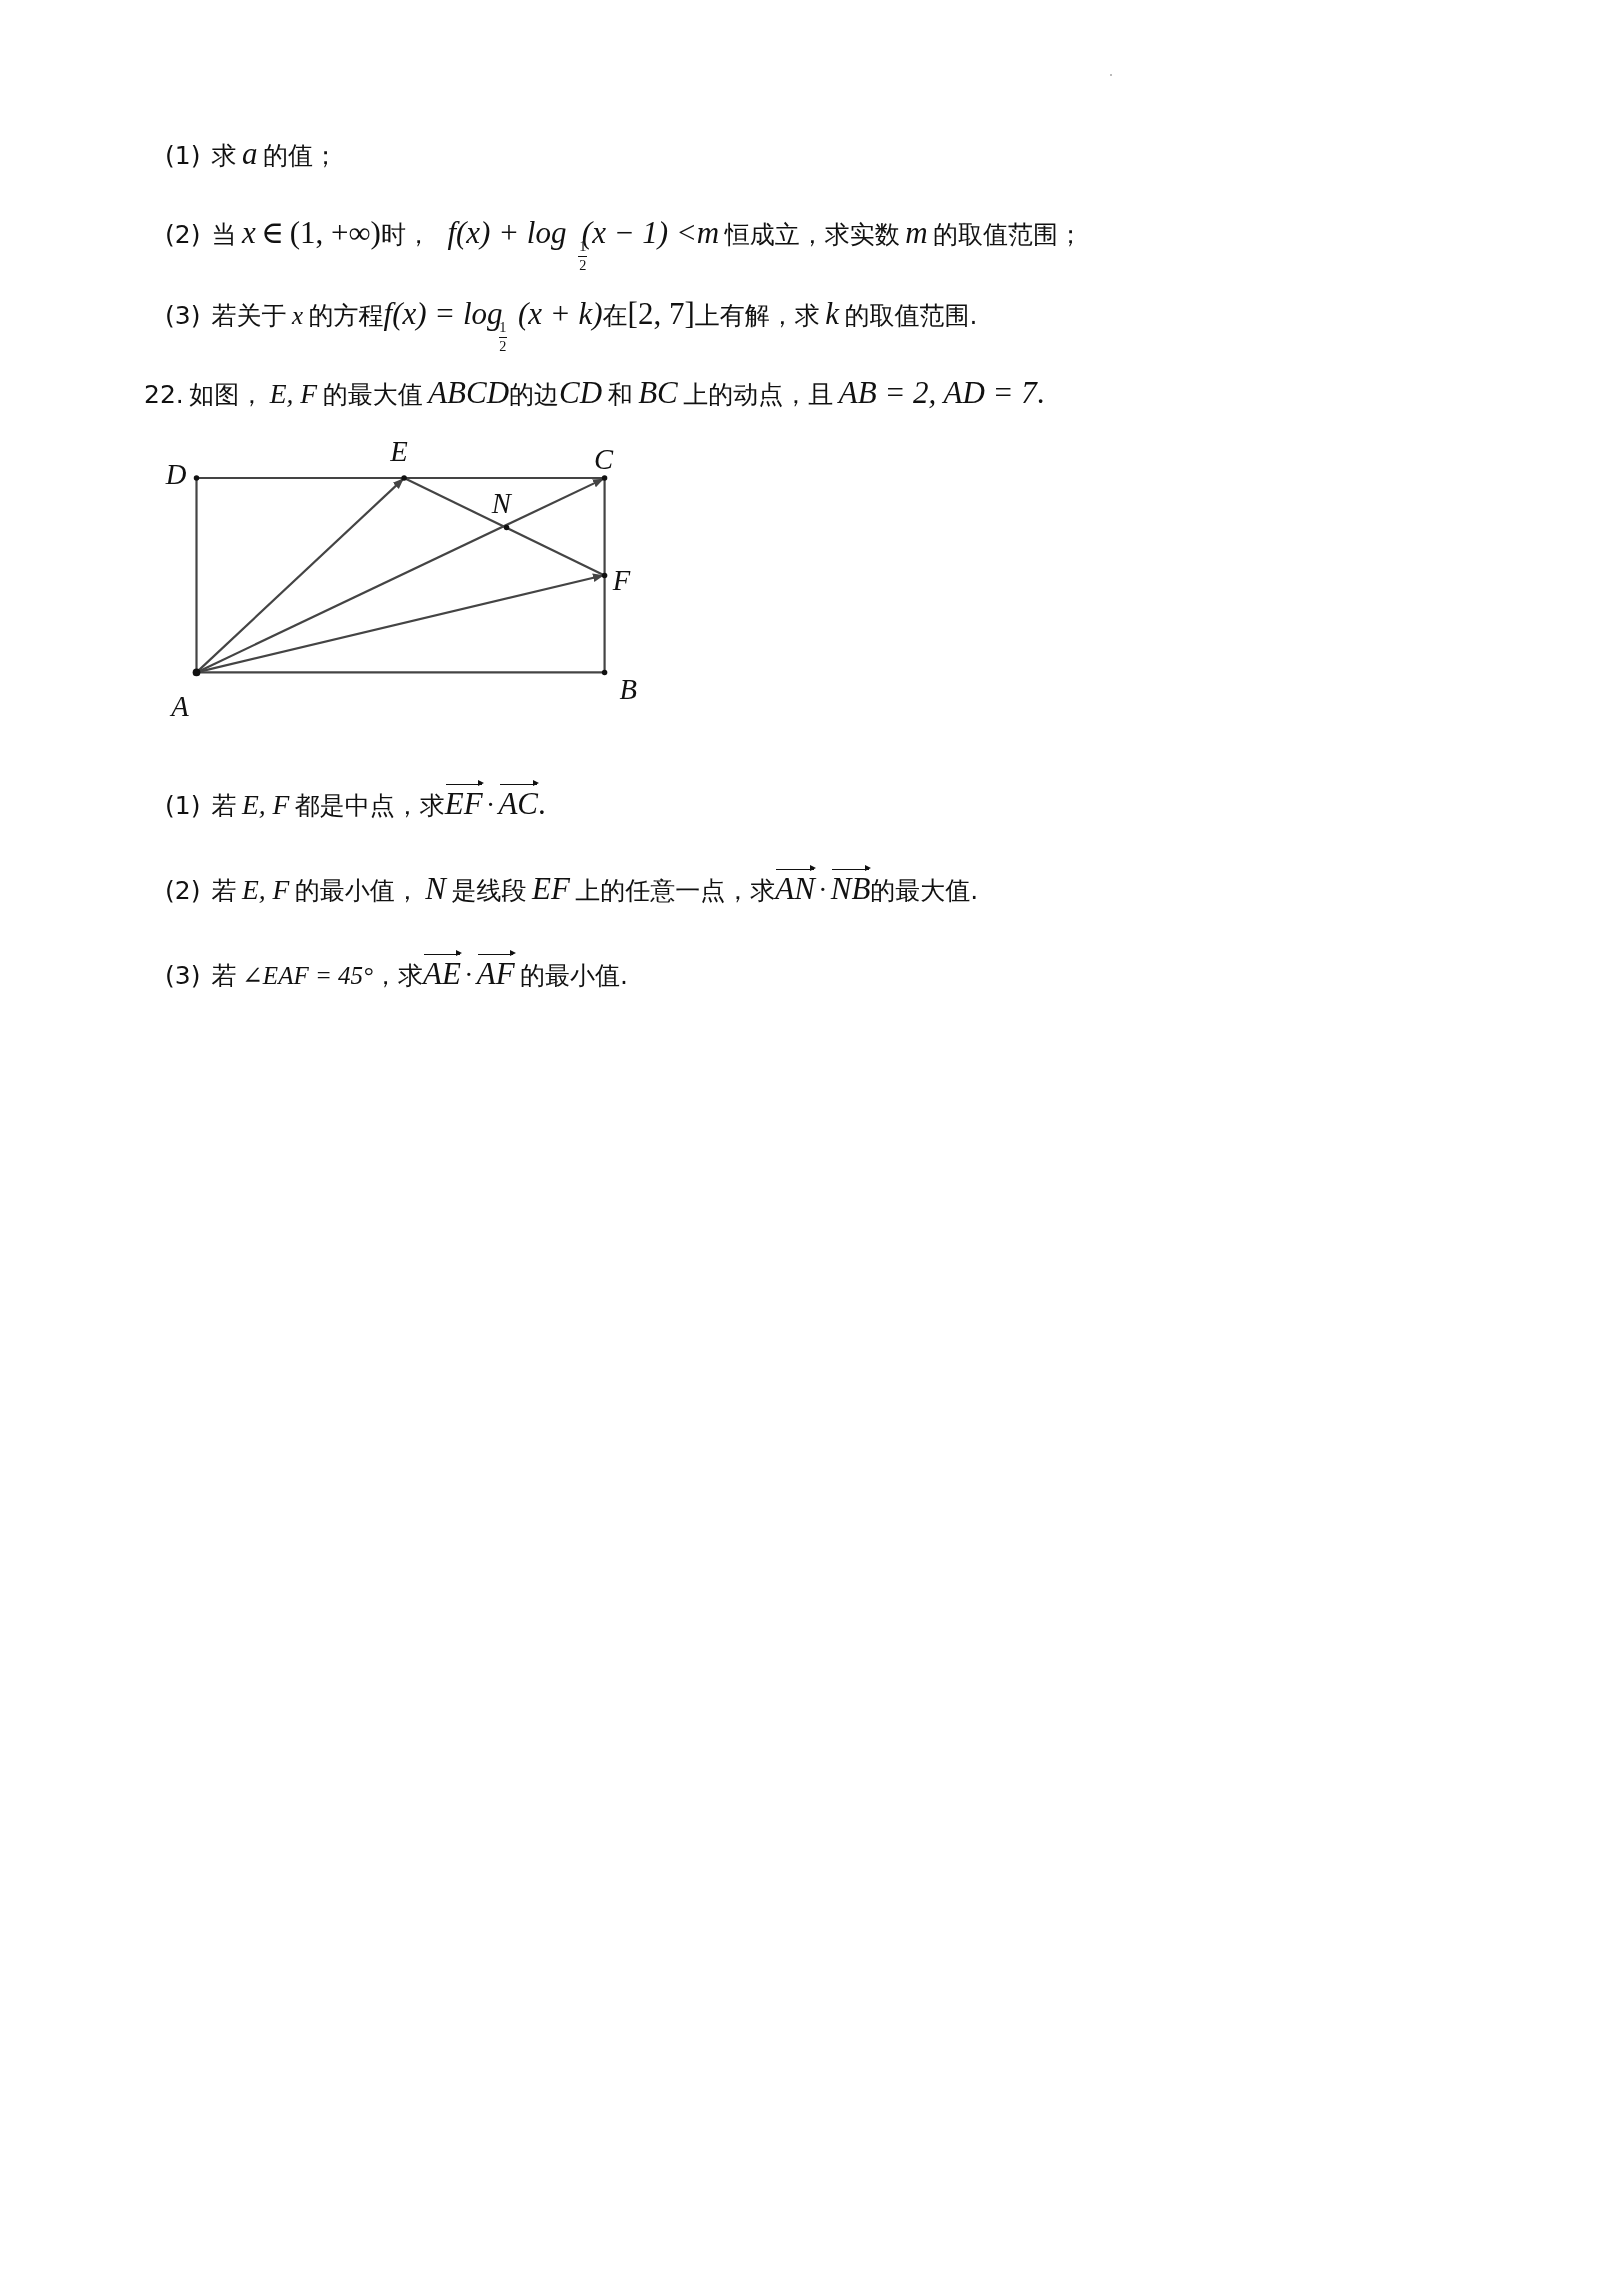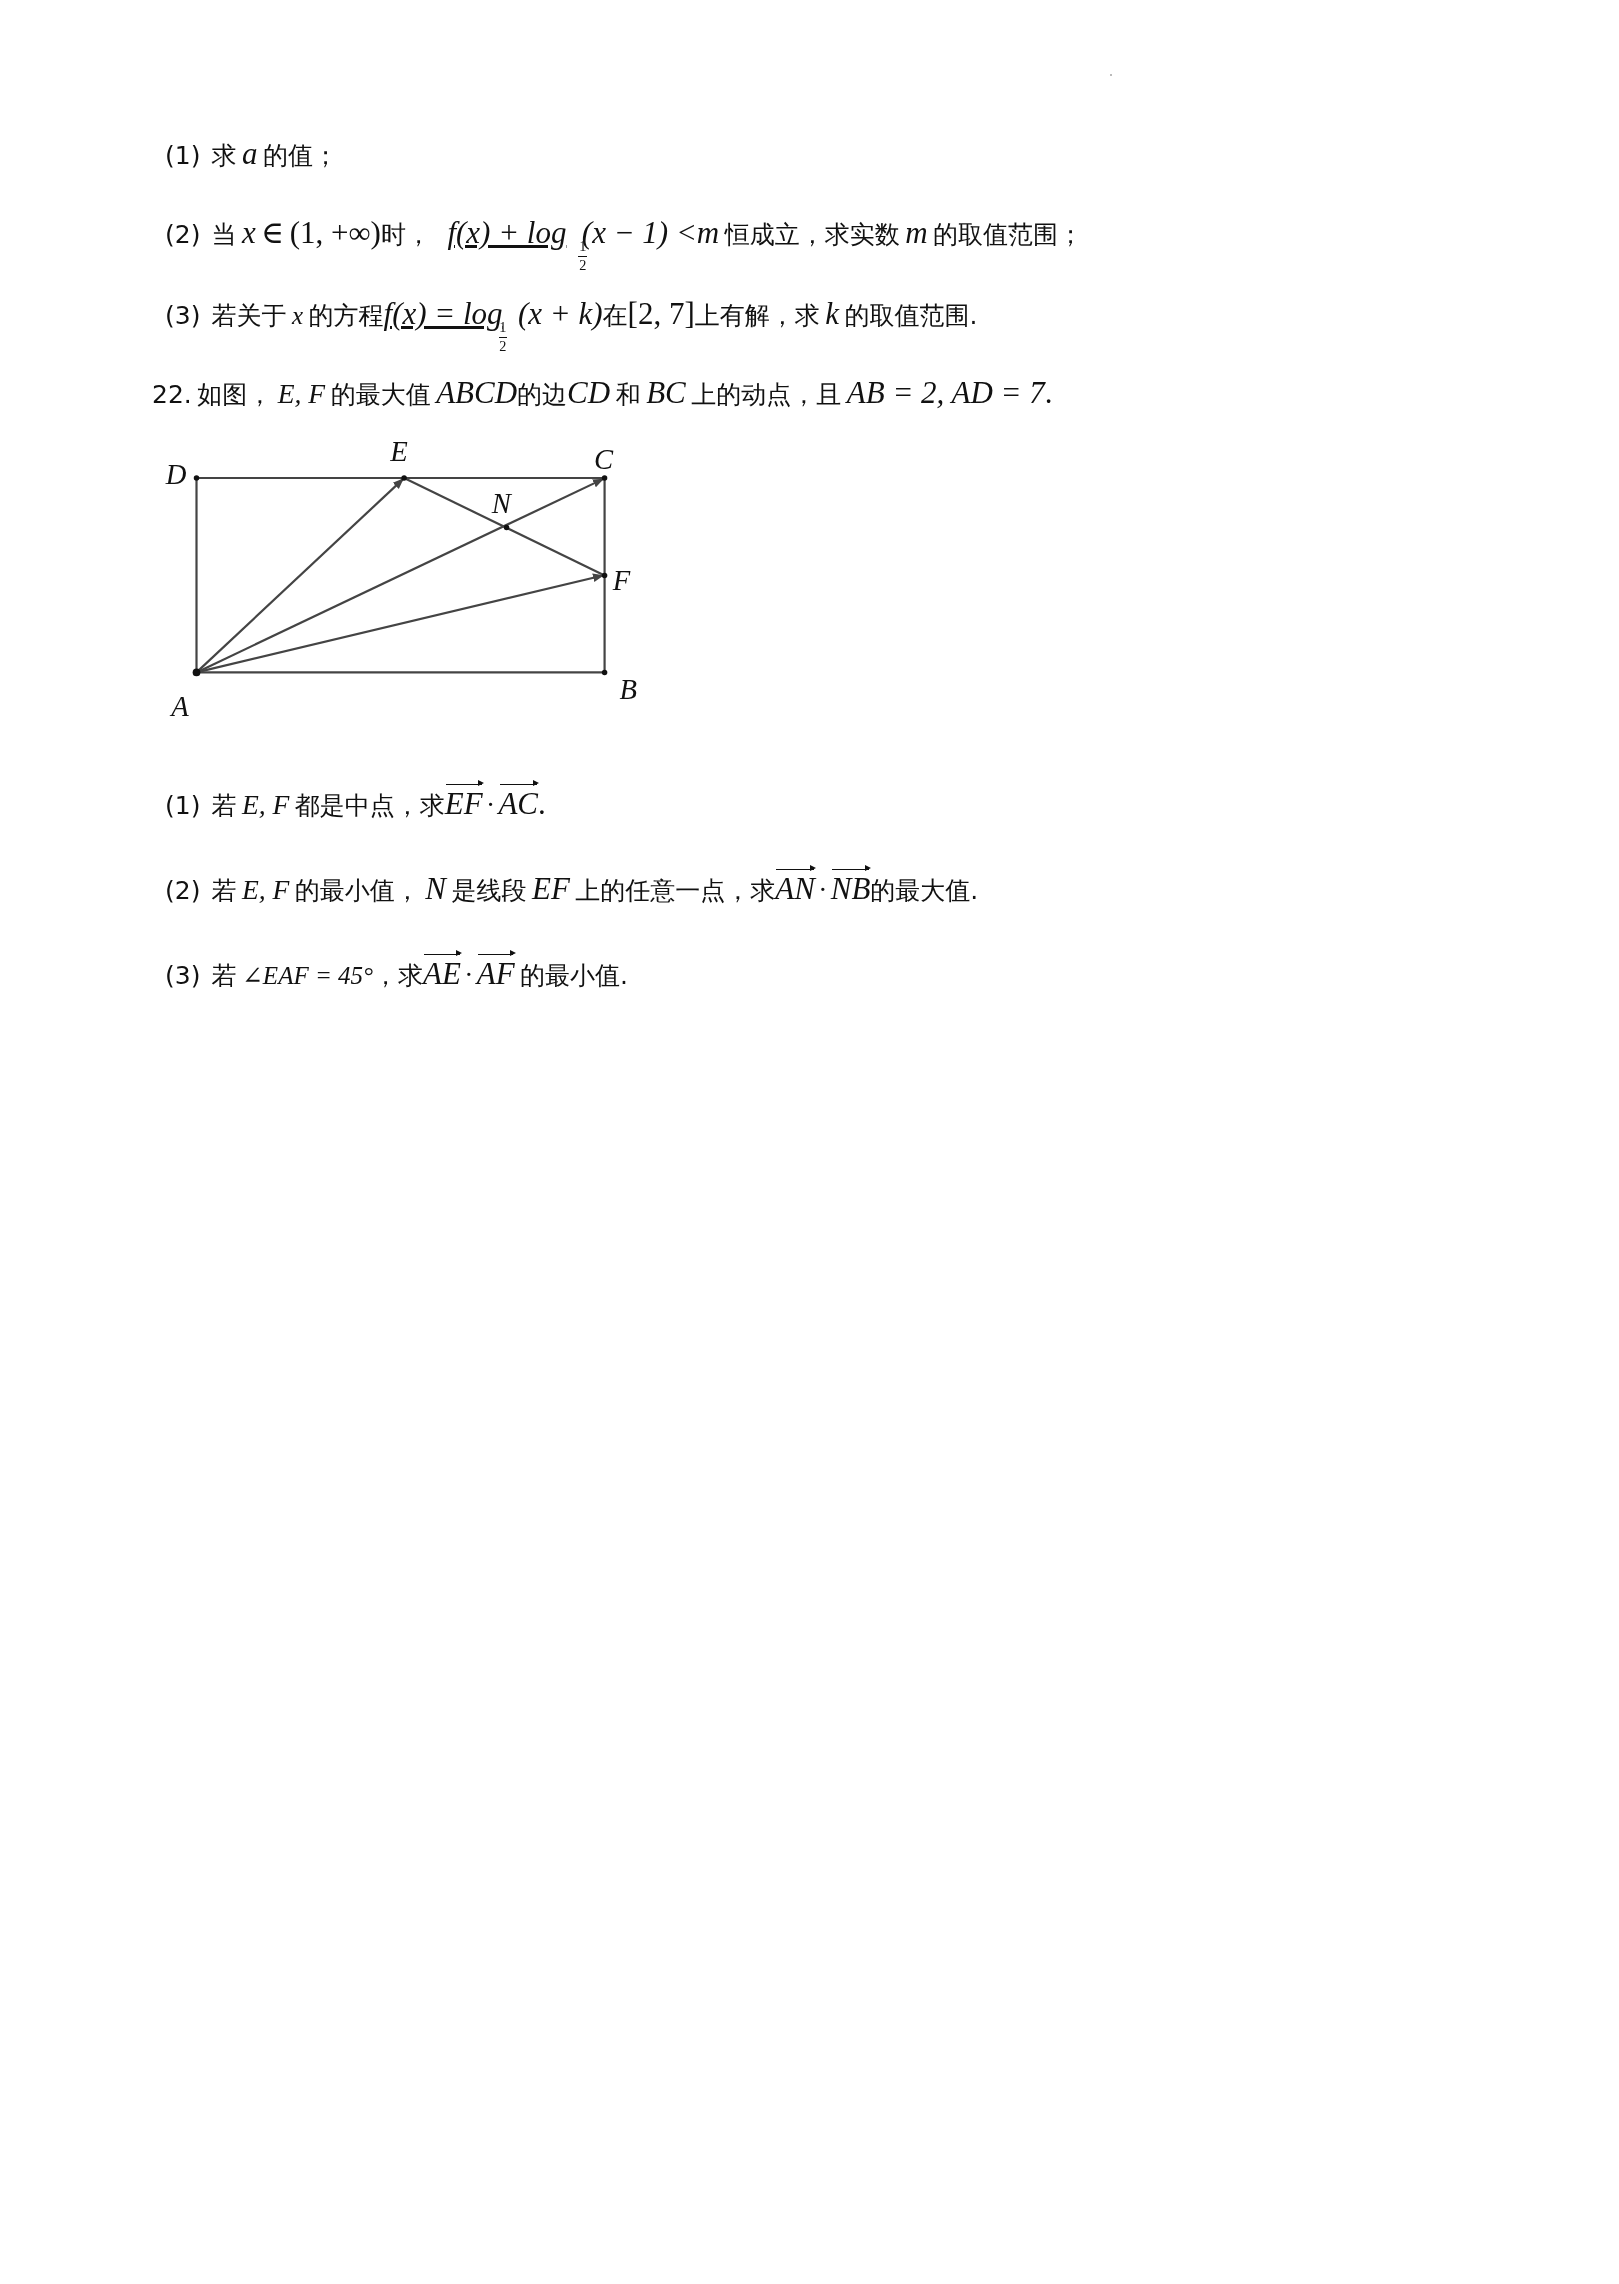--- a/index.html
+++ b/index.html
@@ -1,21 +1,21 @@
 <!DOCTYPE html>
 <html style="font-size:8.8px"><head>
 <meta charset="utf-8">
 <style>
   html, body { margin: 0; padding: 0; background: #ffffff; }
   body { width: 1620px; height: 2284px; position: relative; overflow: hidden; font-family: "DejaVu Sans", "Liberation Sans", sans-serif; color: #111; }
   .line { position: absolute; left: 0; white-space: nowrap; font-size: 25px; line-height: 33px; display: flex; align-items: baseline; }
   .m { font-family: "Liberation Serif", "DejaVu Serif", serif; font-style: italic; font-size: 31px; }
   .mn { font-family: "Liberation Serif", "DejaVu Serif", serif; font-size: 31px; }
   .sp { display: inline-block; width: 5.5px; }
-  .log { position: relative; display: inline-block; font-family: "Liberation Serif", "DejaVu Serif", serif; font-size: 31px; text-decoration: underline; }
+  .log { position: relative; display: inline-block; font-family: "Liberation Serif", "DejaVu Serif", serif; font-size: 31px; }
   .frac { position: absolute; left: 51px; top: 23px; display: flex; flex-direction: column; align-items: center; font-family: "Liberation Serif", serif; font-size: 14.3px; line-height: 15.4px; }
   .frac .bar { width: 8.8px; border-top: 1.1px solid #111; margin: 1.1px 0; }
   .logspace { display: inline-block; width: 15.4px; }
   .vec { position: relative; display: inline-block; font-family: "Liberation Serif", serif; font-style: italic; font-size: 31px; padding-top: 4.4px; }
   .vec::before { content: ""; position: absolute; left: 1.1px; right: 1.1px; top: 1.1px; border-top: 1.7px solid #111; }
   .vec::after { content: ""; position: absolute; right: -1.1px; top: -2.8px; border-left: 6.6px solid #111; border-top: 3.3px solid transparent; border-bottom: 3.3px solid transparent; }
   .dot { font-family: "Liberation Serif", serif; font-size: 27.5px; margin: 0 3.3px; }
   .lbl { font-family: "Liberation Serif", "DejaVu Serif", serif; font-style: italic; font-size: 52px; fill: #111; }
   .marker { position: absolute; left: 1110px; top: 74px; width: 1.7px; height: 1.7px; background: #bbb; }
 </style>
@@ -90,21 +90,21 @@
   <span class="m">(x + k)</span>
   <span>在</span>
   <span class="mn">[2, 7]</span>
   <span>上有解，求</span>
     <span class="sp"></span>
   <span class="m">k</span>
     <span class="sp"></span>
   <span>的取值范围.</span>
 </div>
 
-<div class="line" style="left:152px; top:376px;">
+<div class="line" style="left:144px; top:376px;">
   <span>22.</span>
     <span class="sp"></span>
   <span>如图，</span>
     <span class="sp"></span>
   <span class="m" style="font-size:27.5px;">E, F</span>
     <span class="sp"></span>
   <span>的最大值</span>
     <span class="sp"></span>
   <span class="m">ABCD</span>
   <span>的边</span>

